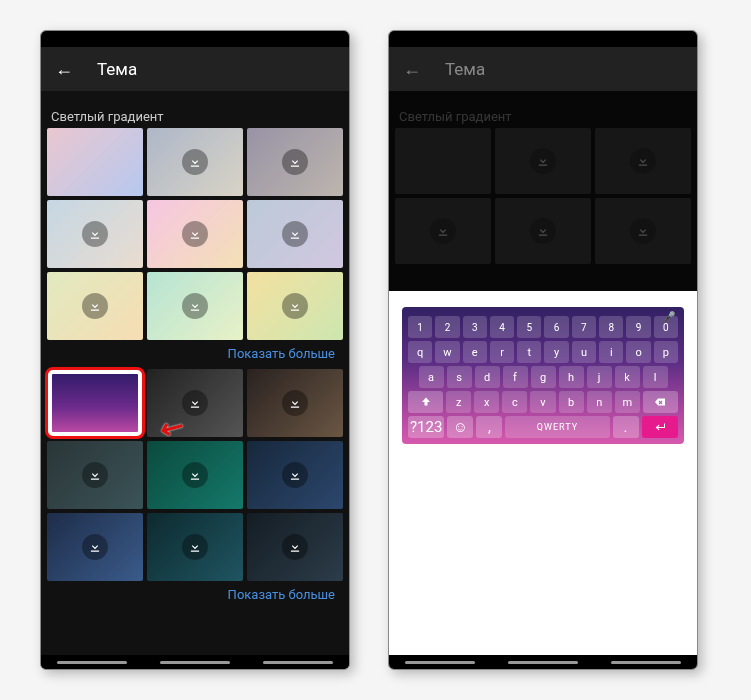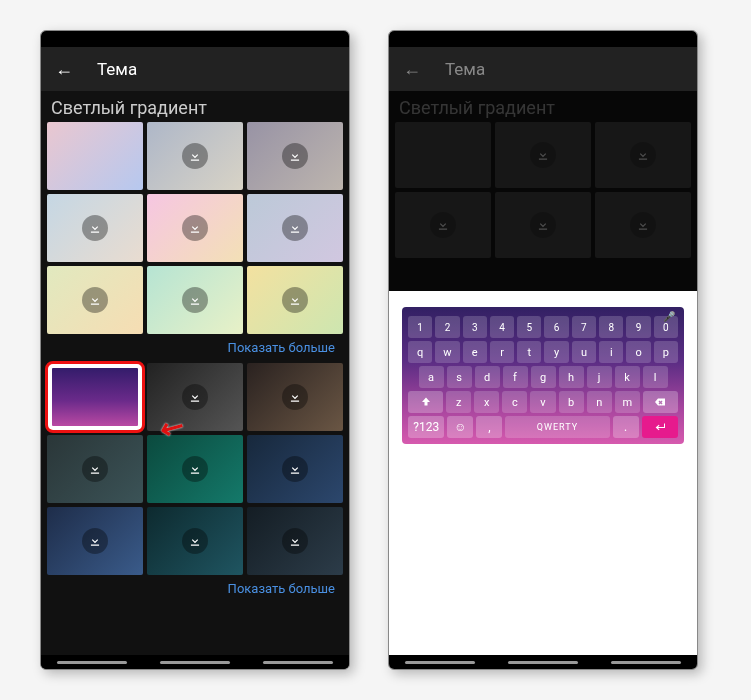--- a/index.html
+++ b/index.html
@@ -32,21 +32,21 @@
     align-items: center;
     padding: 0 14px;
     color: #fff;
     gap: 24px;
     font-size: 17px;
   }
   .appbar.dim { color: #888; }
   .appbar .arrow { font-size: 18px; }
 
   .content { background:#111; height: calc(100% - 60px); overflow:hidden; position:relative; }
-  .section-title { color:#ccc; font-size:18px; padding:6px 10px 4px; }
+  .section-title { color:#ccc; font-size:13px; padding:18px 10px 4px; }
 
   .grid { display:grid; grid-template-columns: repeat(3,1fr); gap:4px; padding:0 6px; }
   .tile {
     position: relative;
     height: 68px;
     border-radius: 2px;
     display:flex; align-items:center; justify-content:center;
   }
   .dl {
     width: 26px; height: 26px; border-radius: 50%;
@@ -120,21 +120,21 @@
   .krow.center { justify-content:center; }
   .key {
     flex:1; height:22px; border-radius:3px;
     background: rgba(255,255,255,.18);
     color:#fff; font-size:11px;
     display:flex; align-items:center; justify-content:center;
   }
   .key.num { background: rgba(255,255,255,.18); font-size:10px; }
   .key.alpha { flex:1; }
   .key.wide { flex:1.4; }
-  .key.fn { background: rgba(255,255,255,.25); font-size:12px; }
+  .key.fn { background: rgba(255,255,255,.25); font-size:15px; }
   .key.space { flex:4; font-size:9px; letter-spacing:1px; }
   .key.enter { background:#e61a8d; }
   .key.shift svg, .key.back svg, .key.enter svg { width:12px; height:12px; fill:#fff; }
 
   .toggle-row {
     width:100%; margin-top:44px; display:flex; align-items:center; justify-content:space-between;
     padding: 0 10px;
     color:#333; font-size:14px;
   }
   .switch {

